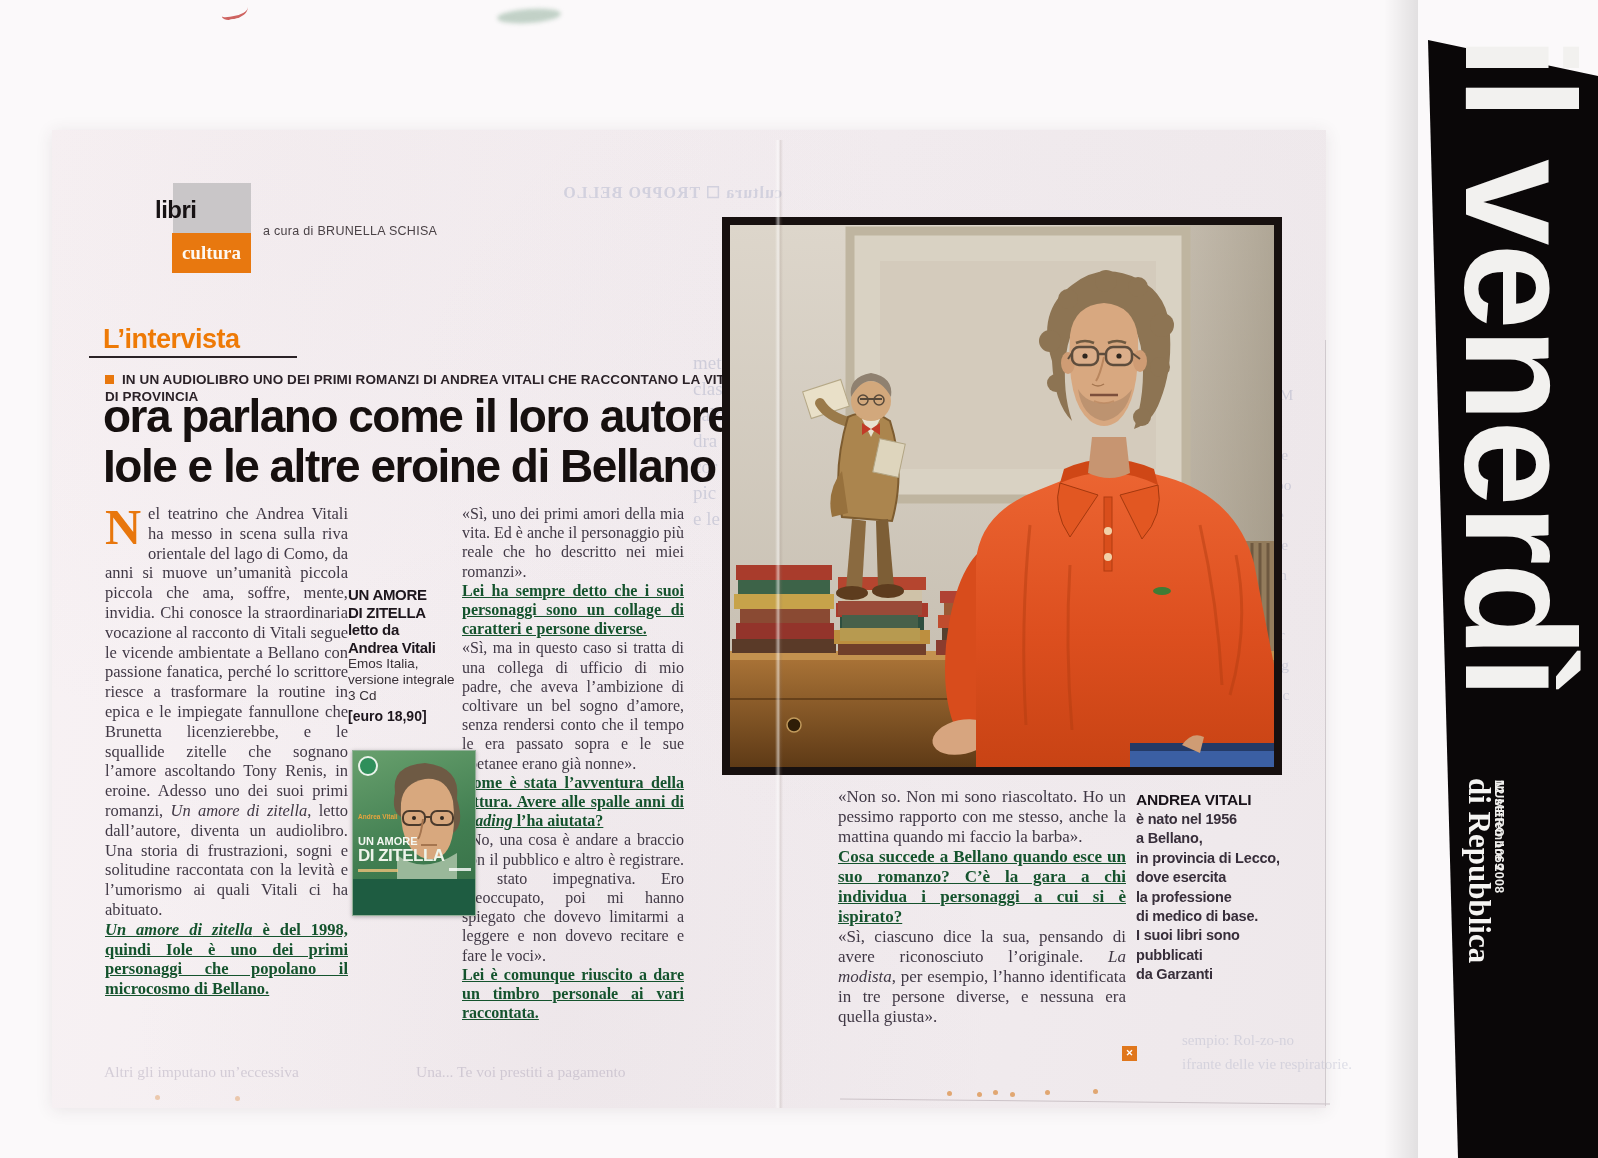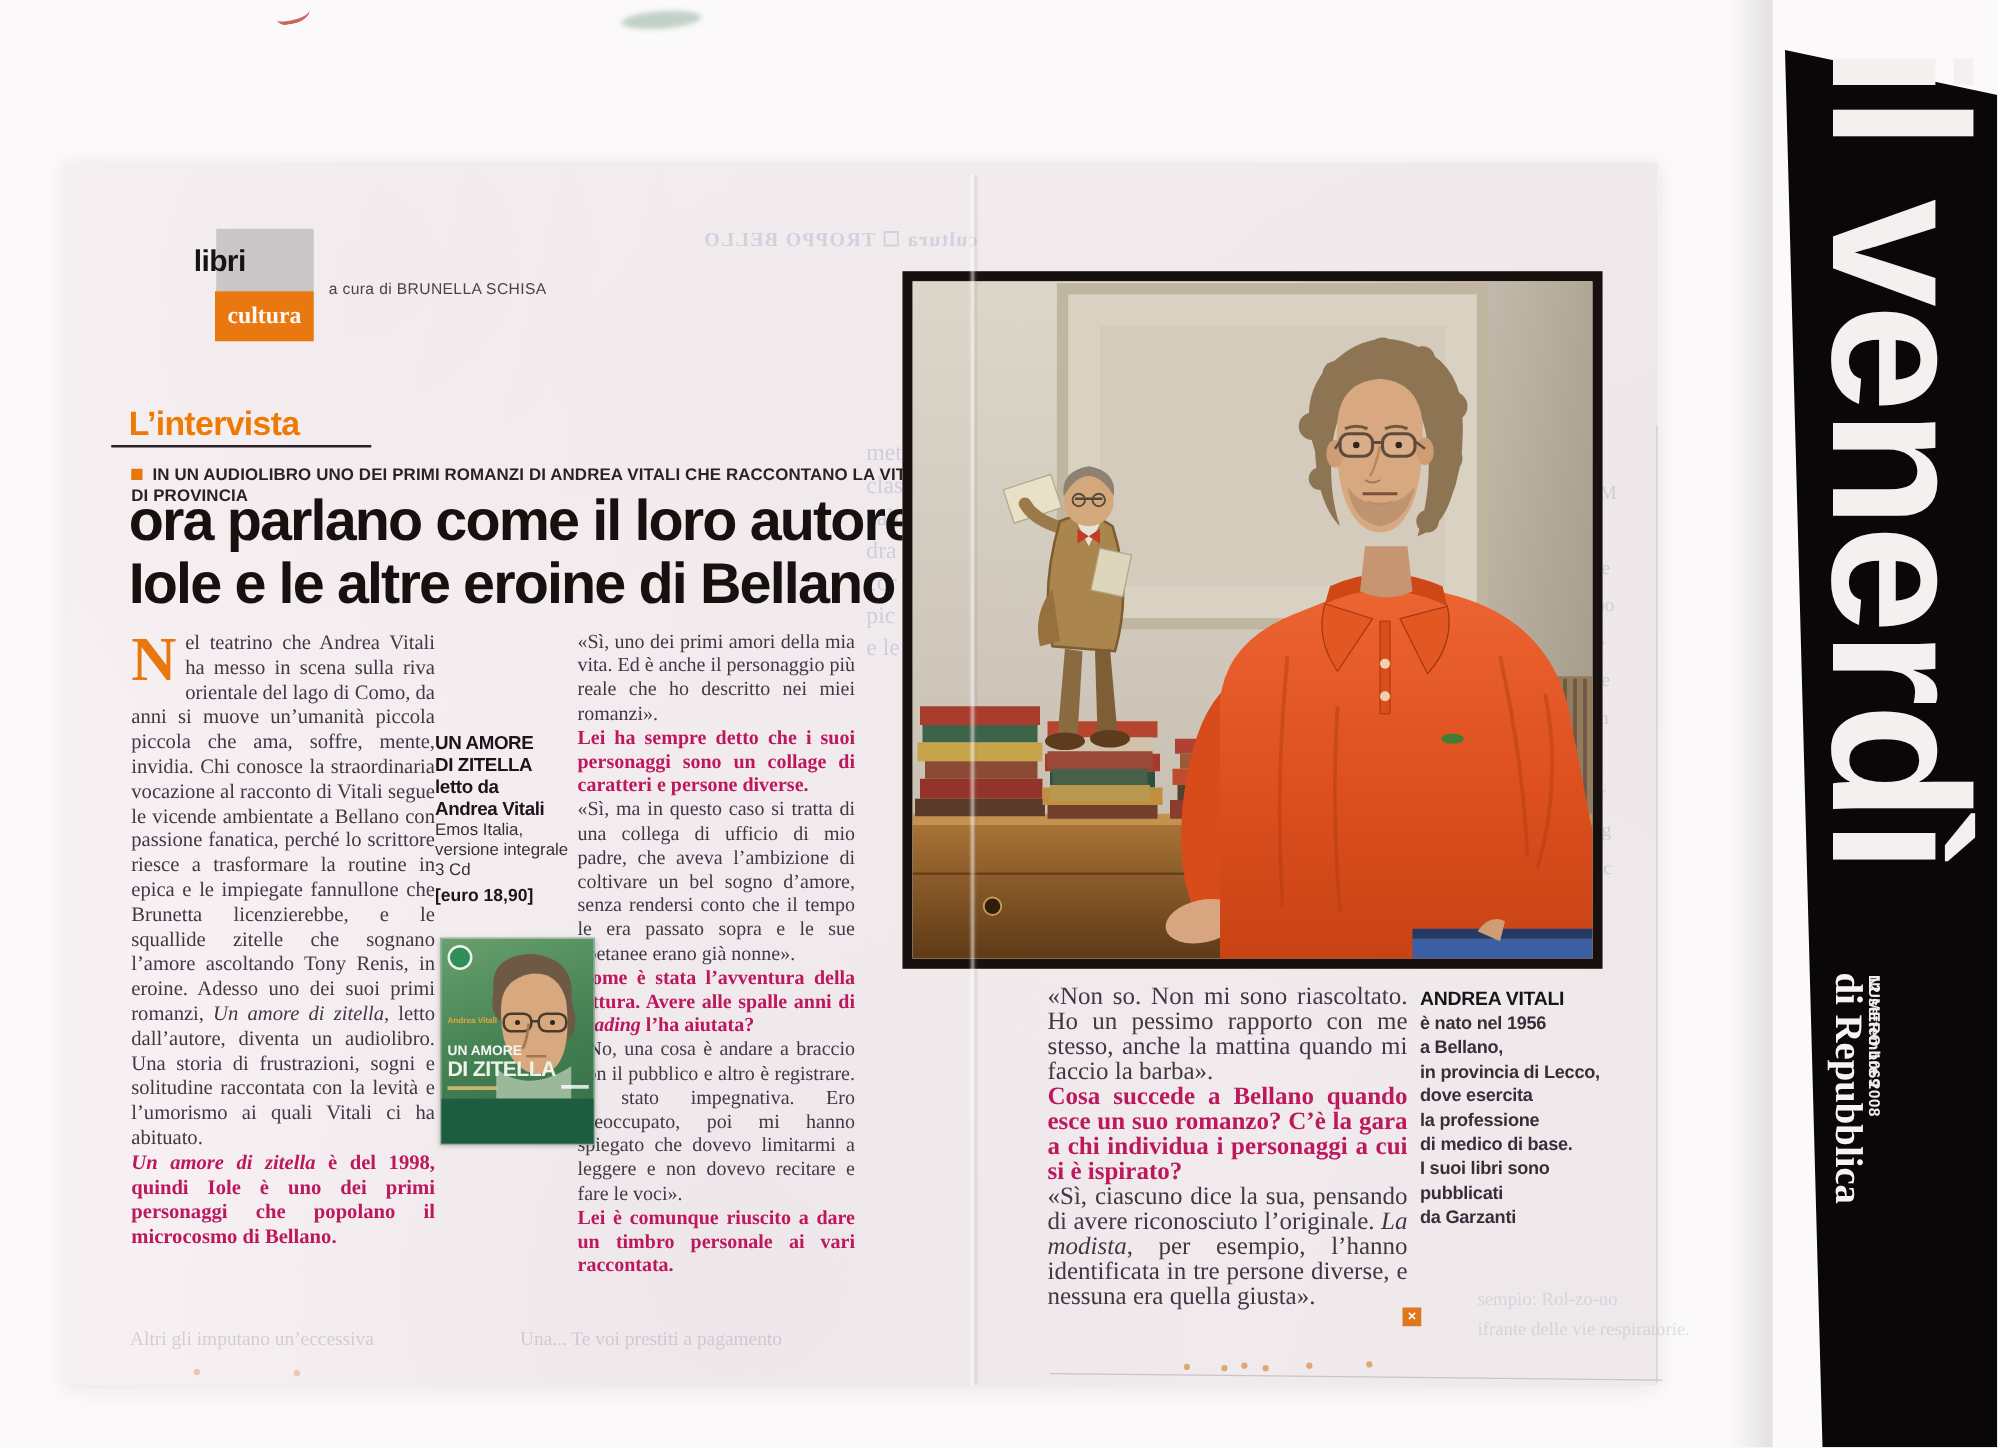--- a/index.html
+++ b/index.html
@@ -45,24 +45,24 @@
     color:#ee7a06;letter-spacing:-.5px;}
   .section-underline{left:89px;top:356px;width:208px;height:2px;background:#2a2226;}
   .kicker{left:105px;top:371px;width:640px;font:700 13.5px/17px "Liberation Sans",sans-serif;
     color:#2b2228;letter-spacing:.1px;}
   .kicker-bullet{display:inline-block;width:9px;height:9px;background:#e8770d;margin-right:8px;}
   .headline{left:103px;top:391px;width:640px;font:700 46px/50px "Liberation Sans",sans-serif;
     color:#16100f;letter-spacing:-1.5px;}
   
   .col{text-align:justify;color:#403845;}
   .col .para{margin:0;}
-  .col .para.q{font-weight:700;color:#be185d;}
+  .col .para.q{font-weight:700;color:#14532d;text-decoration:underline;}
   .col1{left:105px;top:504px;width:243px;font-size:16.5px;line-height:19.8px;}
   .col2{left:462px;top:504px;width:222px;font-size:16px;line-height:19.2px;}
-  .col3{left:838px;top:787px;width:288px;font-size:20px;line-height:20px;}
+  .col3{left:838px;top:787px;width:288px;font-size:17px;line-height:20px;}
   .dropcap{float:left;font:700 50px/40px "Liberation Serif",serif;color:#e8770d;padding:3px 7px 0 0;}
   
   .sbox{left:348px;top:586px;width:134px;font-family:"Liberation Sans",sans-serif;}
   .sbox-t{font:700 15px/17.5px "Liberation Sans",sans-serif;letter-spacing:-.3px;color:#1c151c;}
   .sbox-r{font:400 13.5px/16px "Liberation Sans",sans-serif;color:#373036;}
   .sbox-price{font:700 14px/18px "Liberation Sans",sans-serif;color:#1c151c;margin-top:3px;}
   
   .cover{left:352px;top:750px;width:122px;height:164px;
     background:linear-gradient(160deg,#68a06d 0%,#417e51 55%,#356d46 100%);
     border:1px solid #93b098;box-shadow:0 1px 4px rgba(0,0,0,.28);overflow:hidden;}

